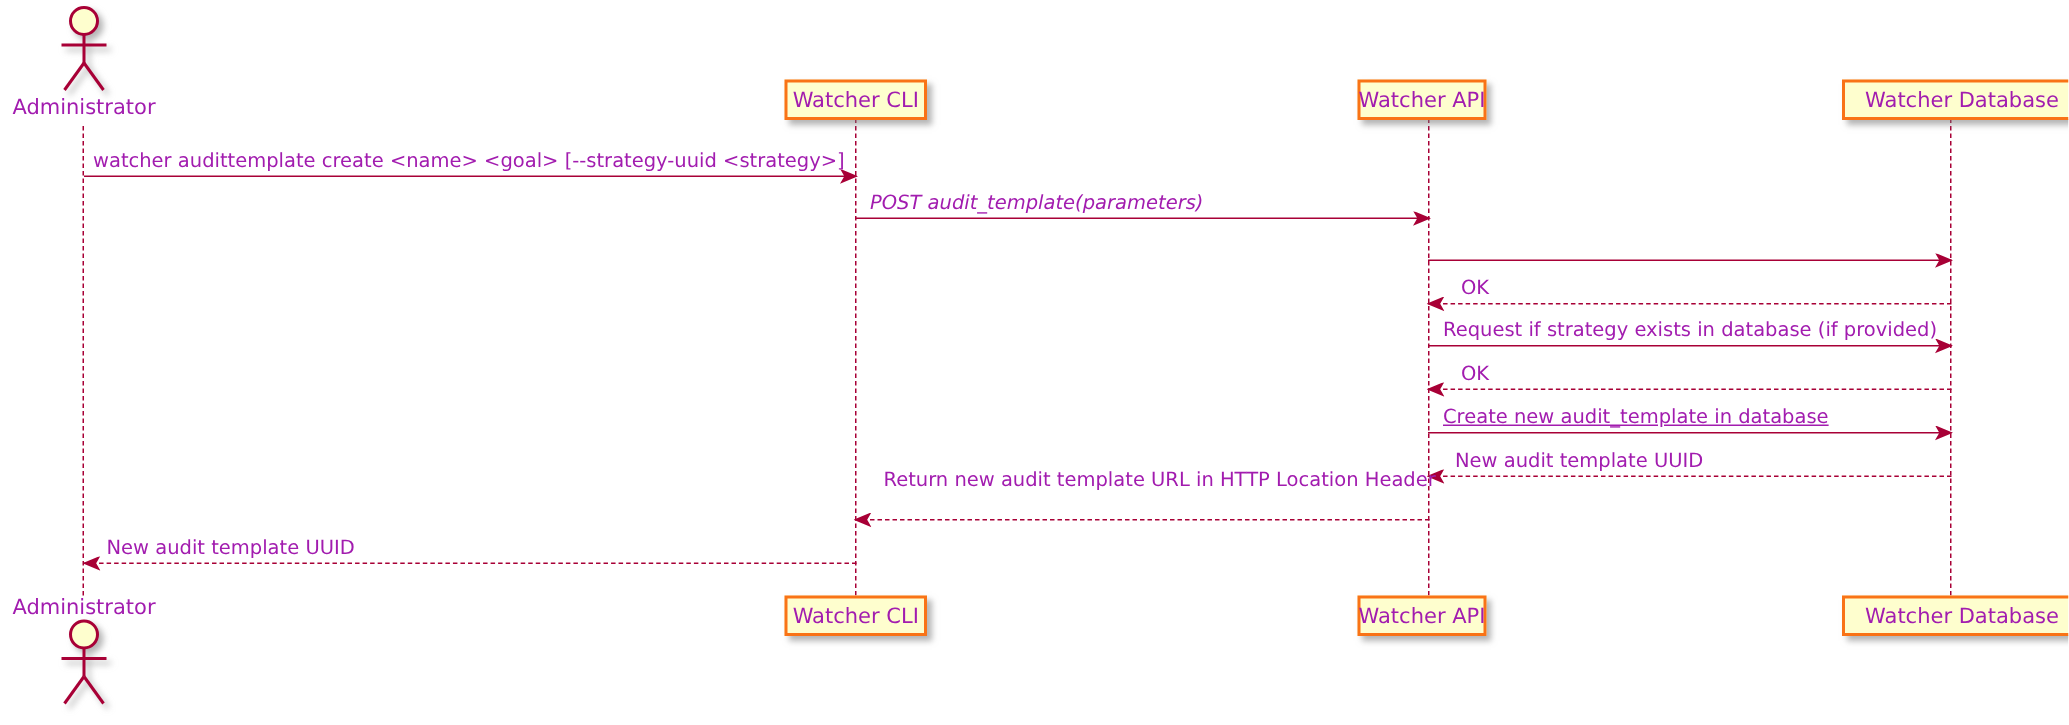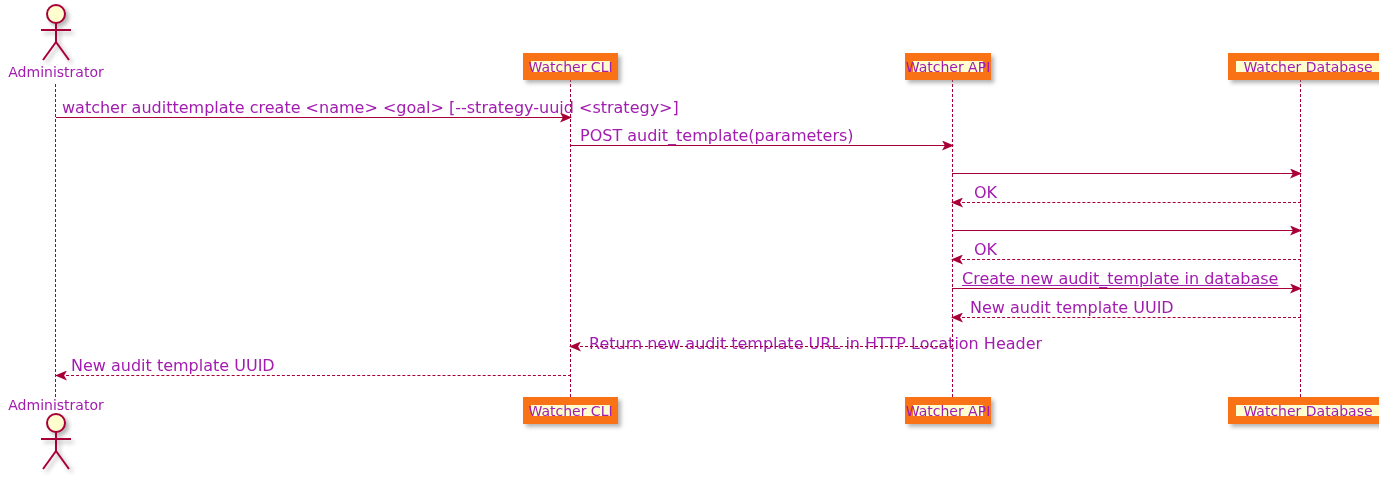--- a/index.html
+++ b/index.html
@@ -19,21 +19,21 @@
   #ll-admin{left:55px;top:84px;height:313px;}
   #ll-cli  {left:570px;top:79px;height:318px;}
   #ll-api  {left:952px;top:79px;height:318px;}
   #ll-db   {left:1300px;top:79px;height:318px;}
   
   .pbox{
     position:absolute;
     box-sizing:border-box;
     height:27px;
     background:#FEFECE;
-    border:8px solid #f97316;
+    border:2px solid #f97316;
     box-shadow:3px 3px 4px rgba(120,120,120,0.55);
     display:flex;align-items:center;justify-content:center;
     font-size:14px;
     white-space:nowrap;
   }
   .row-top{top:53px;}
   .row-bottom{top:397px;}
   .box-cli{left:523px;width:95px;}
   .box-api{left:905px;width:86px;}
   .box-db {left:1228px;width:160px;}
@@ -46,45 +46,45 @@
   .actor-bottom{top:412px;}
   .actor-label{
     position:absolute;left:1px;width:110px;
     text-align:center;font-size:14px;white-space:nowrap;
   }
   .actor-label-top{top:64px;}
   .actor-label-bottom{top:397px;}
   
   .msg-label{
     position:absolute;
-    font-size:16px;
+    font-size:13px;
     white-space:nowrap;
     line-height:15px;
   }
   .msg-line{
     position:absolute;height:0;
   }
   .msg-line.solid {border-top:1.5px solid #A80036;}
   .msg-line.dashed{border-top:1px dashed #A80036;}
   .ah{
     position:absolute;display:block;
     width:12px;height:10px;background:#A80036;
   }
   .ah.right{right:-1px;top:-5.5px;clip-path:polygon(0 0,100% 50%,0 100%,24% 50%);}
   .ah.left {left:-1px;top:-5.5px;clip-path:polygon(100% 0,0 50%,100% 100%,76% 50%);}
   
   .m1t {left:62px; top:100px;}  .m1l {left:56px; width:515px;top:117px;}
-  .m2t {left:580px;top:128px;}  .m2l {left:570px;width:383px;top:145px;}
+  .m2t {left:580px;top:128px;font-style:italic;}  .m2l {left:570px;width:383px;top:145px;}
   .m3t {left:962px;top:156px;}  .m3l {left:952px;width:349px;top:173px;}
   .m4t {left:974px;top:185px;}  .m4l {left:952px;width:349px;top:202px;}
   .m5t {left:962px;top:213px;}  .m5l {left:952px;width:349px;top:230px;}
   .m6t {left:974px;top:242px;}  .m6l {left:952px;width:349px;top:259px;}
   .m7t {left:962px;top:271px;text-decoration:underline;}  .m7l {left:952px;width:349px;top:288px;}
   .m8t {left:970px;top:300px;}  .m8l {left:952px;width:349px;top:317px;}
-  .m9t {left:589px;top:336px;}  .m9l {left:570px;width:383px;top:346px;}
+  .m9t {left:589px;top:313px;}  .m9l {left:570px;width:383px;top:346px;}
   .m10t{left:71px; top:358px;}  .m10l{left:56px; width:515px;top:375px;}
 </style>
 </head>
 <body>
 
 <div id="canvas">
 
   <div class="lifeline" id="ll-admin"></div>
   <div class="lifeline" id="ll-cli"></div>
   <div class="lifeline" id="ll-api"></div>
@@ -121,20 +121,21 @@
 
   <div class="msg-line solid m3l">
       <i class="ah right"></i>
     </div>
 
   <div class="msg-label m4t">OK</div>
   <div class="msg-line dashed m4l">
       <i class="ah left"></i>
     </div>
 
+  <div class="msg-label m5t">Request if strategy exists in database (if provided)</div>
   <div class="msg-line solid m5l">
       <i class="ah right"></i>
     </div>
 
   <div class="msg-label m6t">OK</div>
   <div class="msg-line dashed m6l">
       <i class="ah left"></i>
     </div>
 
   <div class="msg-label m7t">Create new audit_template in database</div>

